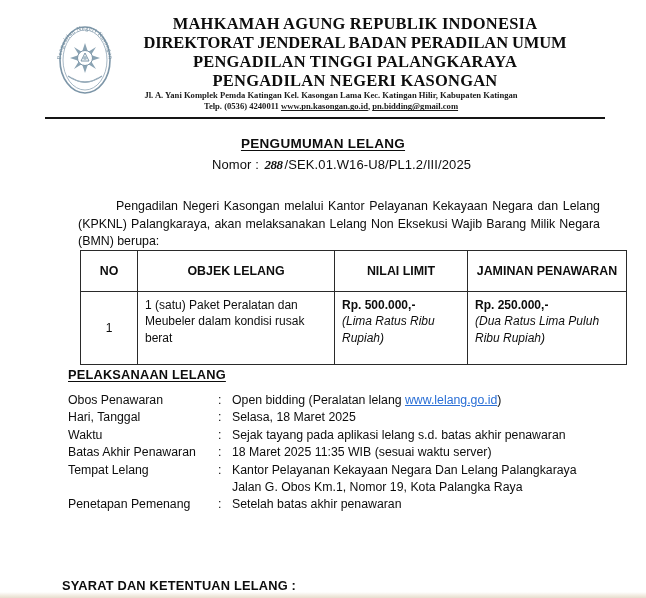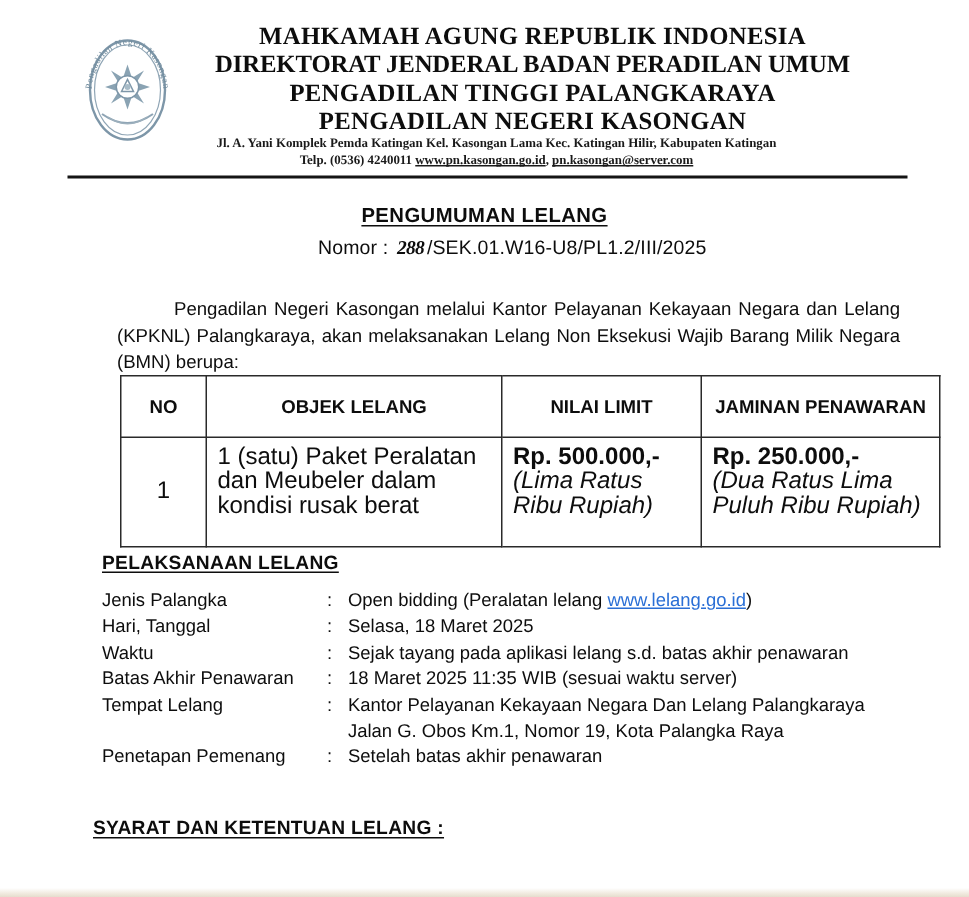--- a/index.html
+++ b/index.html
@@ -115,21 +115,21 @@
     position: absolute;
     left: 80px; top: 250px;
     width: 486px;
     border-collapse: collapse;
     table-layout: fixed;
   }
   .tbl td, .tbl th {
     border: 1px solid #2a2a2a;
     padding: 5px 7px;
     vertical-align: top;
-    font-size: 16px;
+    font-size: 12px;
     line-height: 16.4px;
   }
   .tbl th {
     text-align: center;
     font-weight: bold;
     vertical-align: middle;
     height: 30px;
     font-size: 12.4px;
   }
   .c-no { width: 42px; }
@@ -144,21 +144,21 @@
   
   .sect-head {
     position: absolute;
     font-size: 12.8px;
     font-weight: bold;
     letter-spacing: 0.2px;
     text-decoration: underline;
     text-underline-offset: 2px;
   }
   #pelaksanaan-head { left: 68px; top: 367px; }
-  #syarat-head { left: 62px; top: 544px; }
+  #syarat-head { left: 62px; top: 578px; }
 
   .details {
     position: absolute;
     left: 68px; top: 392px;
     width: 520px;
   }
   .drow {
     position: relative;
     min-height: 17px;
   }
@@ -225,21 +225,21 @@
     <div class="titles">
       <div class="ln">MAHKAMAH AGUNG REPUBLIK INDONESIA</div>
       <div class="ln wide">DIREKTORAT JENDERAL BADAN PERADILAN UMUM</div>
       <div class="ln">PENGADILAN TINGGI PALANGKARAYA</div>
       <div class="ln">PENGADILAN NEGERI KASONGAN</div>
     </div>
 
     <div class="addr">
       <div>Jl. A. Yani Komplek Pemda Katingan Kel. Kasongan Lama Kec. Katingan Hilir, Kabupaten Katingan</div>
       <div>
-        <span>Telp. (0536) 4240011 </span><span class="u">www.pn.kasongan.go.id</span><span>, </span><span class="u">pn.kasongan@server.com</span>
+        <span>Telp. (0536) 4240011 </span><span class="u">www.pn.kasongan.go.id</span><span>, </span><span class="u">pn.bidding@gmail.com</span>
       </div>
     </div>
 
     <div class="rule"></div>
   </div>
 
   <div class="announce">
     <div class="main">PENGUMUMAN LELANG</div>
     <div class="nomor">
       <span>Nomor : </span><span class="handnum">288</span><span>/SEK.01.W16-U8/PL1.2/III/2025</span>
@@ -273,21 +273,21 @@
         </td>
       </tr>
     </tbody>
   </table>
 
   <div class="sect-head" id="pelaksanaan-head">PELAKSANAAN LELANG</div>
 
   <div class="details">
 
     <div class="drow">
-      <div class="dlabel">Jenis Palangka</div>
+      <div class="dlabel">Obos Penawaran</div>
       <div class="dcolon">:</div>
       <div class="dval"><span class="ital">Open bidding</span><span> (Peralatan lelang </span><span class="link">www.lelang.go.id</span><span>)</span></div>
     </div>
 
     <div class="drow">
       <div class="dlabel">Hari, Tanggal</div>
       <div class="dcolon">:</div>
       <div class="dval">Selasa, 18 Maret 2025</div>
     </div>
 

